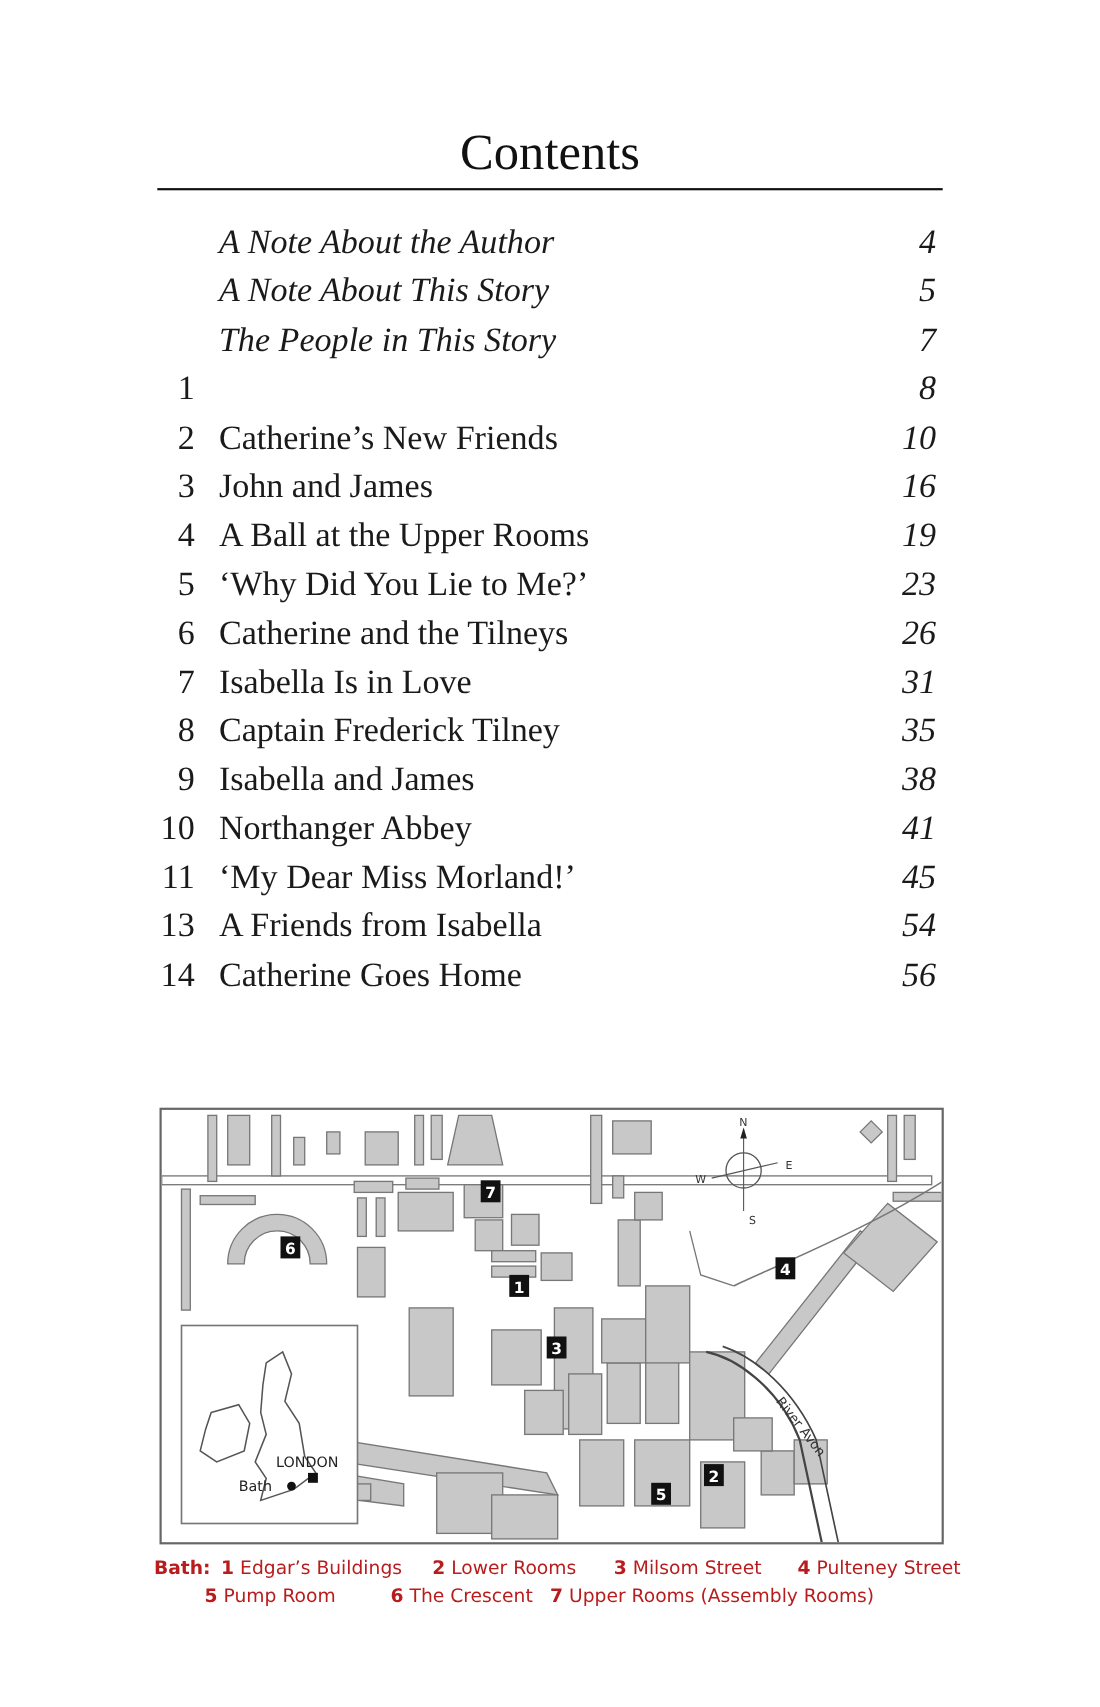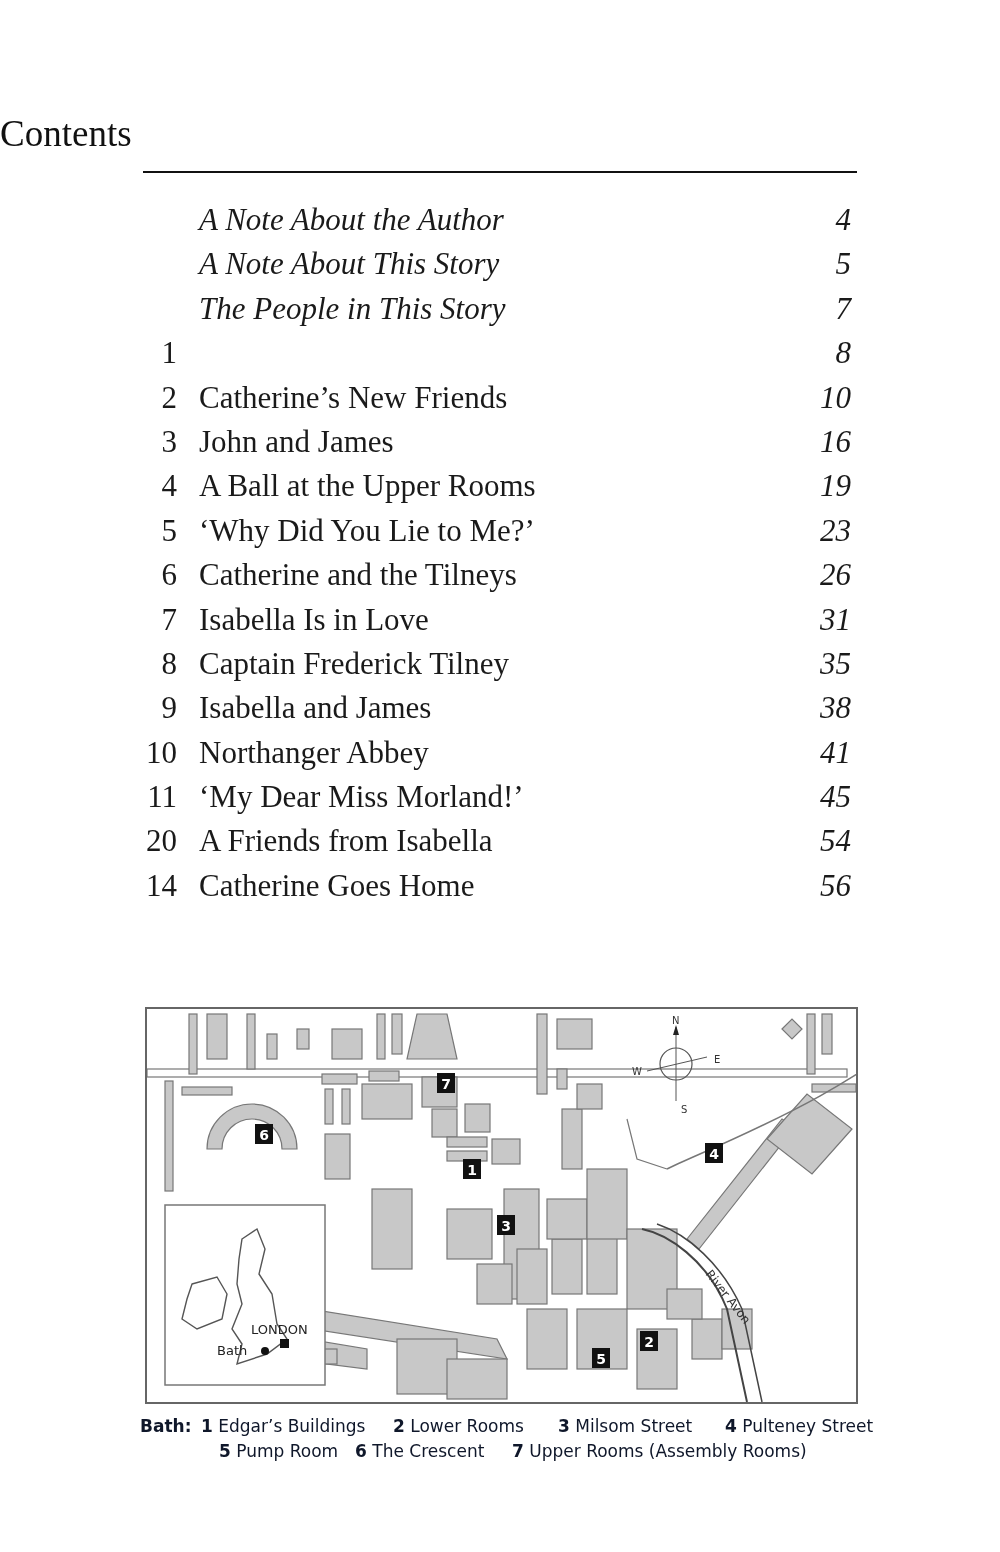--- a/index.html
+++ b/index.html
@@ -1,38 +1,38 @@
 <!DOCTYPE html>
 <html><head>
 <meta charset="utf-8">
 <style>
   html, body { margin:0; padding:0; background:#ffffff; }
   body { width:1000px; height:1552px; position:relative; overflow:hidden; color:#111; }
   .title {
-    position:absolute; left:0; top:112px; width:1000px; text-align:left;
-    font-family:"Liberation Serif", "DejaVu Serif", serif; font-size:37px; color:#111;
+    position:absolute; left:0; top:112px; width:1000px; text-align:center;
+    font-family:"Liberation Serif", "DejaVu Serif", serif; font-size:46px; color:#111;
   }
   .rule { position:absolute; left:143px; top:171px; width:714px; height:2px; background:#111; }
   .toc { position:absolute; left:143px; top:198px; width:714px; }
   .row {
     position:relative; height:44.4px; line-height:44px;
     font-family:"Liberation Serif", "DejaVu Serif", serif; font-size:31px; color:#1a1a1a;
   }
   .num { position:absolute; left:0; width:34px; text-align:right; }
   .label { position:absolute; left:56px; white-space:nowrap; }
   .page { position:absolute; right:6px; font-style:italic; }
   .row.front .label { font-style:italic;text-align:center; }
   .map {
     position:absolute; left:145px; top:1007px; width:709px; height:393px;
     border:2px solid #666; background:#fff; overflow:hidden;
   }
   .map svg { display:block; }
   .legend {
     position:absolute; left:140px; top:1414px; width:740px;
-    font-family:"DejaVu Sans", "Liberation Sans", sans-serif; font-size:17px; color:#0f172a;
+    font-family:"DejaVu Sans", "Liberation Sans", sans-serif; font-size:17px; color:#b91c1c;
   }
   .legend-line { position:relative; height:25px; line-height:25px; white-space:nowrap; }
   .legend b { font-weight:bold; }
   .li { position:absolute; }
 </style>
 </head>
 <body>
 
 <div class="title">Contents</div>
 <div class="rule"></div>
@@ -99,21 +99,21 @@
     <span class="num">10</span>
     <span class="label">Northanger Abbey</span>
     <span class="page">41</span>
   </div>
   <div class="row">
     <span class="num">11</span>
     <span class="label">‘My Dear Miss Morland!’</span>
     <span class="page">45</span>
   </div>
   <div class="row">
-    <span class="num">20</span>
+    <span class="num">13</span>
     <span class="label">A Friends from Isabella</span>
     <span class="page">54</span>
   </div>
   <div class="row">
     <span class="num">14</span>
     <span class="label">Catherine Goes Home</span>
     <span class="page">56</span>
   </div>
 </div>
 
@@ -228,17 +228,17 @@
 
 <div class="legend">
   <div class="legend-line">
     <b class="li" style="left:0">Bath:</b>
     <span class="li" style="left:61px"><b>1</b> <span>Edgar’s Buildings</span></span>
     <span class="li" style="left:253px"><b>2</b> <span>Lower Rooms</span></span>
     <span class="li" style="left:418px"><b>3</b> <span>Milsom Street</span></span>
     <span class="li" style="left:585px"><b>4</b> <span>Pulteney Street</span></span>
   </div>
   <div class="legend-line">
-    <span class="li" style="left:79px"><b>5</b> <span>Pump Room</span></span>
+    <span class="li" style="left:46px"><b>5</b> <span>Pump Room</span></span>
     <span class="li" style="left:215px"><b>6</b> <span>The Crescent</span></span>
-    <span class="li" style="left:372px"><b>7</b> <span>Upper Rooms (Assembly Rooms)</span></span>
+    <span class="li" style="left:360px"><b>7</b> <span>Upper Rooms (Assembly Rooms)</span></span>
   </div>
 </div>
 
 </body></html>

